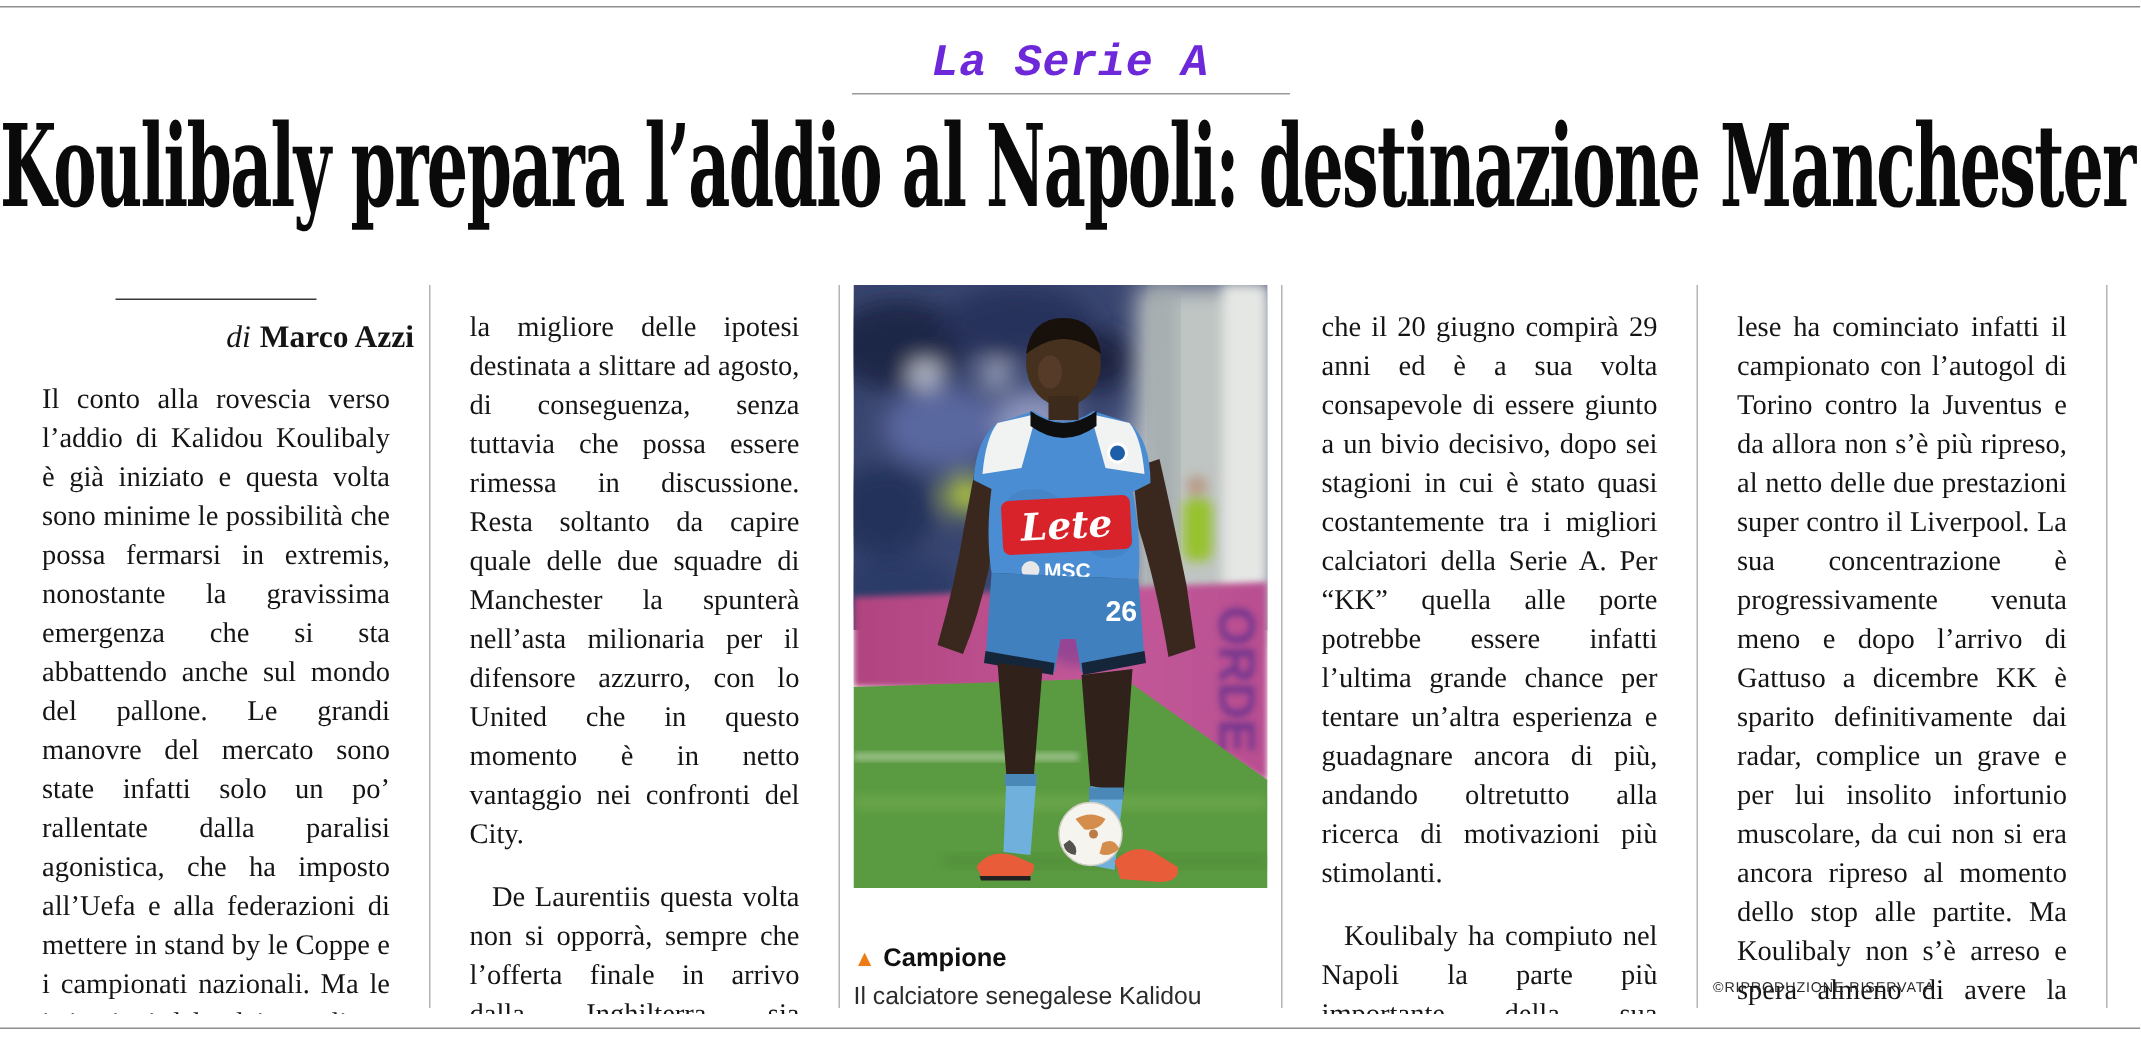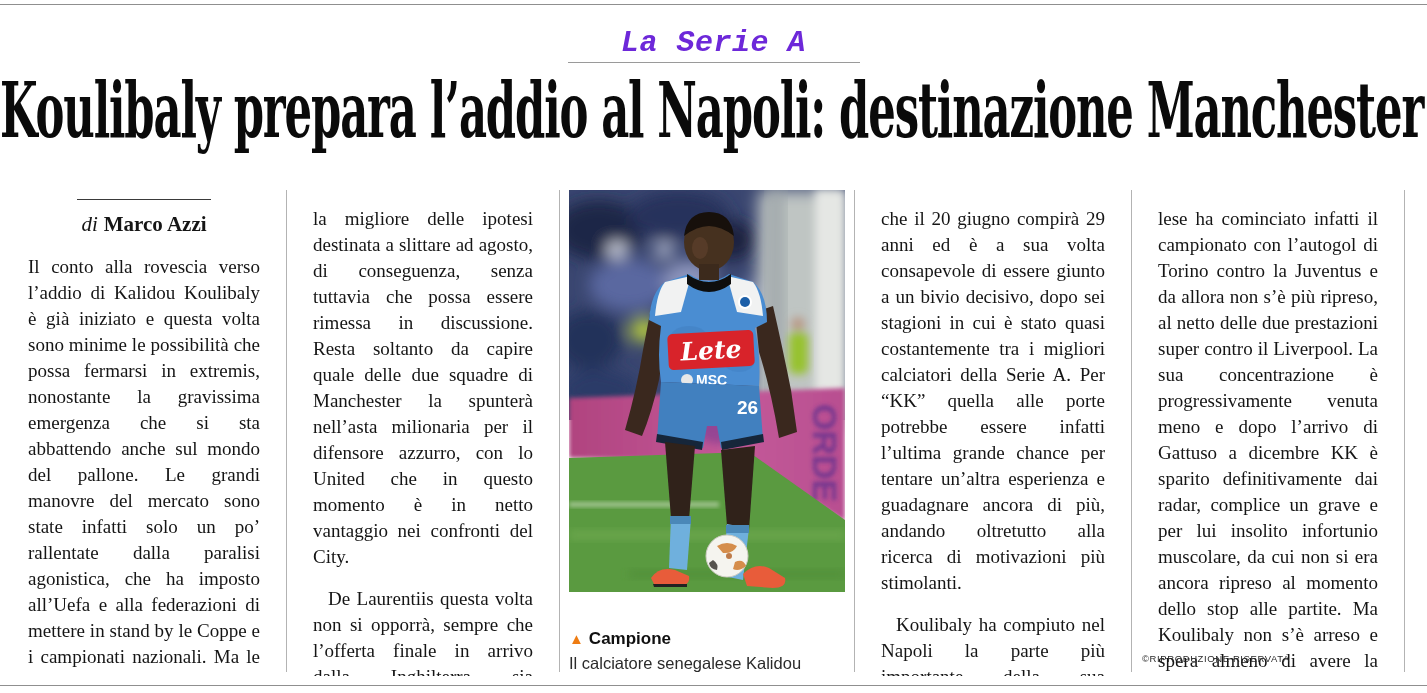--- a/index.html
+++ b/index.html
@@ -17,21 +17,21 @@
   .headline-inner{display:inline-block;white-space:nowrap;transform-origin:0 50%;
                   font-family:"DejaVu Serif",serif;font-weight:bold;font-size:76px;
                   letter-spacing:-2px;color:#0a0a0a;line-height:90px;}
   .article{position:absolute;top:190px;left:2px;display:flex;height:486px;}
   .col{box-sizing:border-box;padding:0 10px;height:486px;overflow:hidden;position:relative;
        font-size:19px;line-height:26px;text-align:justify;color:#151515;}
   .vdiv{width:1px;background:#b3b3b3;height:482px;align-self:flex-start;}
   .col p{margin:16px;}
   .col p.cont{text-indent:0;}
   .col p.indent{text-indent:15px;}
-  .byline-block{text-align:center;margin-bottom:17px;}
+  .byline-block{text-align:right;margin-bottom:17px;}
   .byline-rule{width:134px;margin:9px auto 11px;border-top:1px solid #3a3a3a;}
   .byline{font-size:21px;}
   .byline .prefix{font-style:italic;font-weight:normal;margin-right:6px;}
   .byline .author{font-weight:bold;}
   .photo-frame{width:276px;height:402px;display:block;}
   .caption{margin-top:13px;font-family:"Liberation Sans",sans-serif;text-align:left;}
   .caption-head{font-size:17px;font-weight:bold;color:#101010;line-height:22px;margin-top:36px;}
   .caption-tri{color:#ee7c12;font-size:15px;margin-right:5px;}
   .caption-text{font-size:16.5px;line-height:22px;color:#2b2b2b;font-weight:normal;margin-top:2px;}
   .copyright{position:absolute;left:10px;bottom:4px;font-family:"Liberation Sans",sans-serif;

